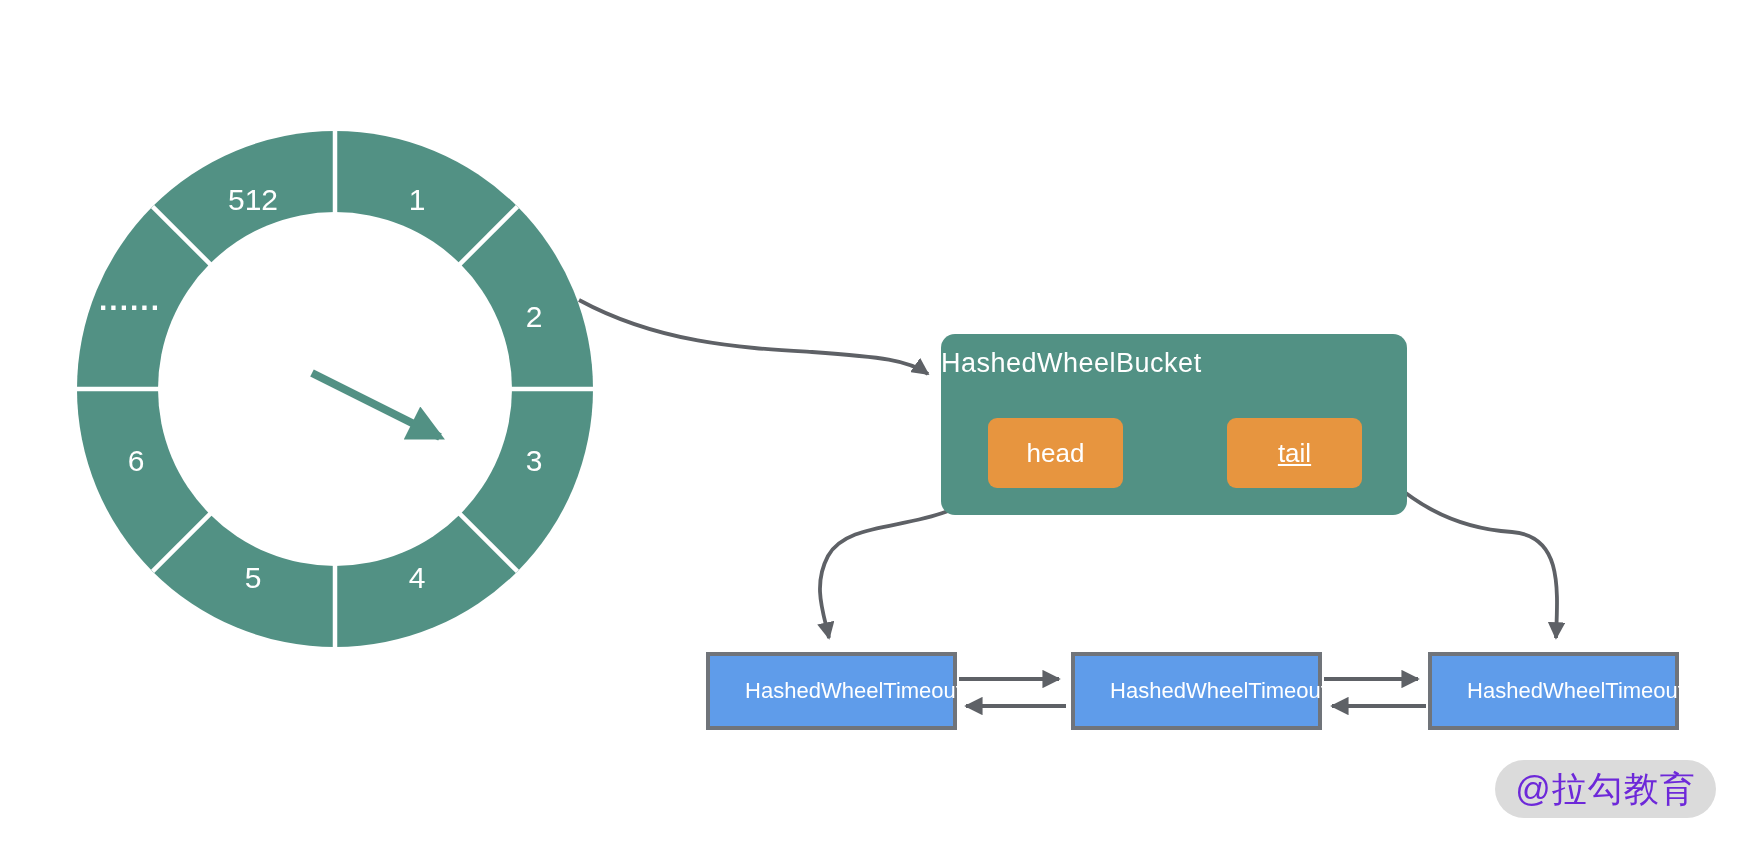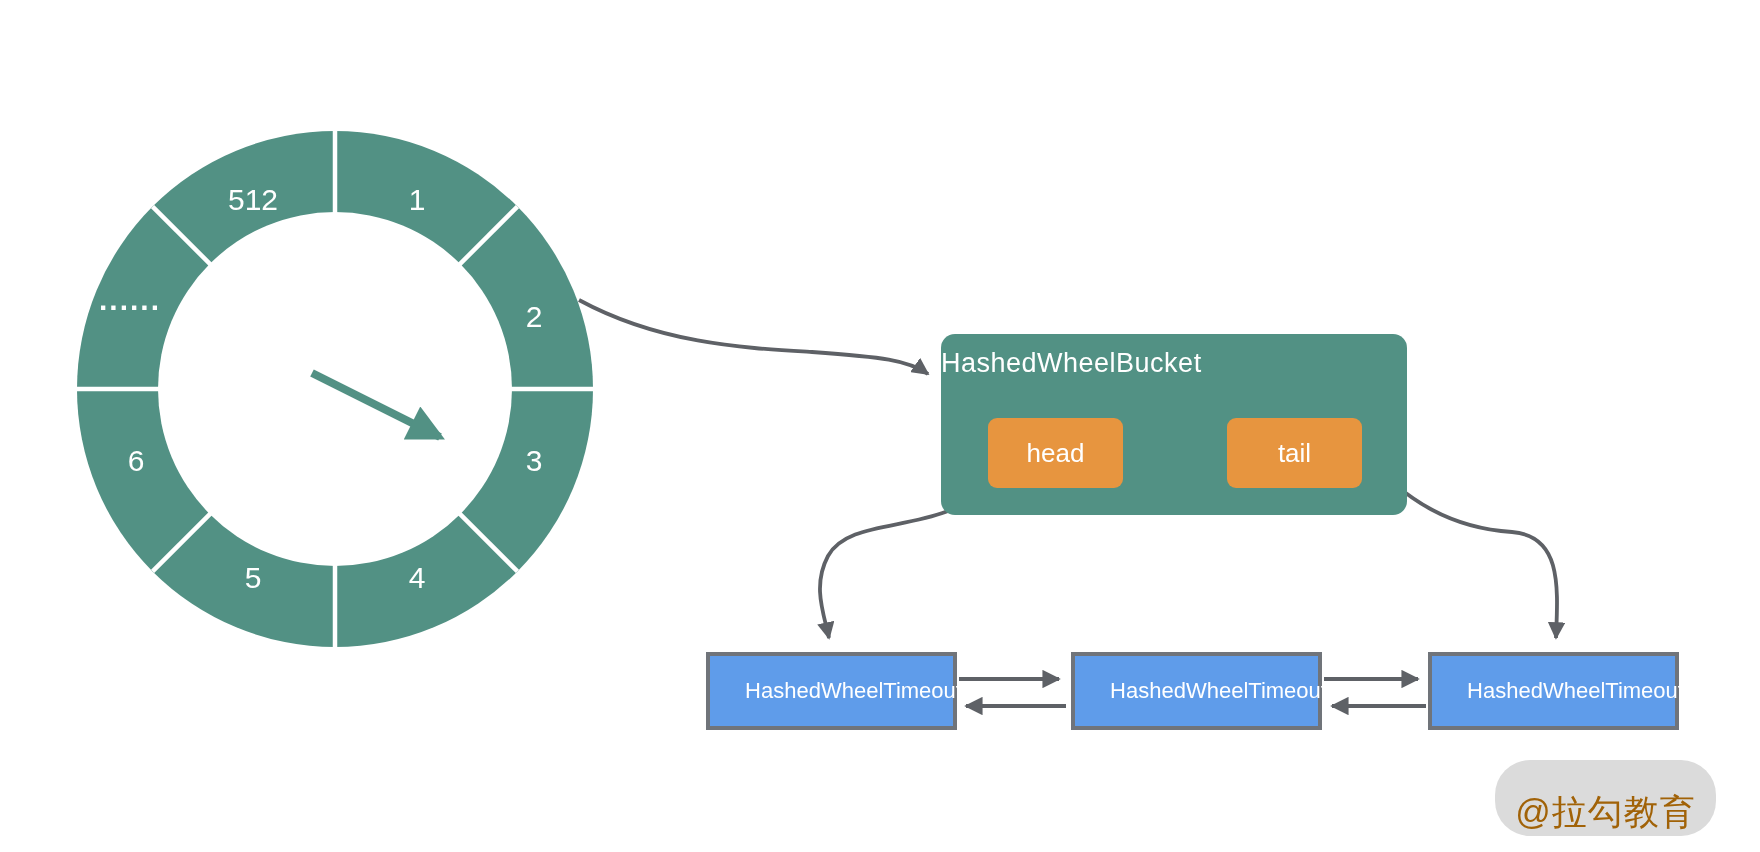--- a/index.html
+++ b/index.html
@@ -32,36 +32,36 @@
     margin-top:14px;
     color:#ffffff;font-size:27px;letter-spacing:0.5px;
   }
   .ht-node{
     position:absolute;top:84px;width:135px;height:70px;
     background:#E7953F;border-radius:9px;
     display:flex;align-items:center;justify-content:center;
     color:#ffffff;font-size:26px;
   }
   #head-node{left:47px;}
-  #tail-node{left:286px;}
+  #tail-node{left:286px;text-decoration:underline;}
   .timeout-box{
     top:652px;width:251px;height:78px;
     background:#5F9CEA;
     border:4px solid #70747A;
     font-size:22px;
     padding-left:44px;
   }
   #timeout-box-1{left:706px;}
   #timeout-box-2{left:1071px;}
   #timeout-box-3{left:1428px;}
   #watermark{
-    position:absolute;left:1495px;top:760px;width:221px;height:76px;
+    position:absolute;left:1495px;top:760px;width:221px;height:58px;
     background:#DBDBDB;border-radius:35px;
-    display:flex;align-items:flex-end;justify-content:center;
-    color:#a16207;font-size:35px;letter-spacing:1px;
+    display:flex;align-items:center;justify-content:center;
+    color:#6d28d9;font-size:35px;letter-spacing:1px;
   }
 </style>
 </head>
 <body>
 
 <div id="canvas">
 
   <svg id="diagram-svg" width="1760" height="852" viewBox="0 0 1760 852">
     <defs>
       <marker id="arrow-gray" viewBox="0 0 10 10" refX="9" refY="5" markerWidth="4.6" markerHeight="4.6" orient="auto-start-reverse">

